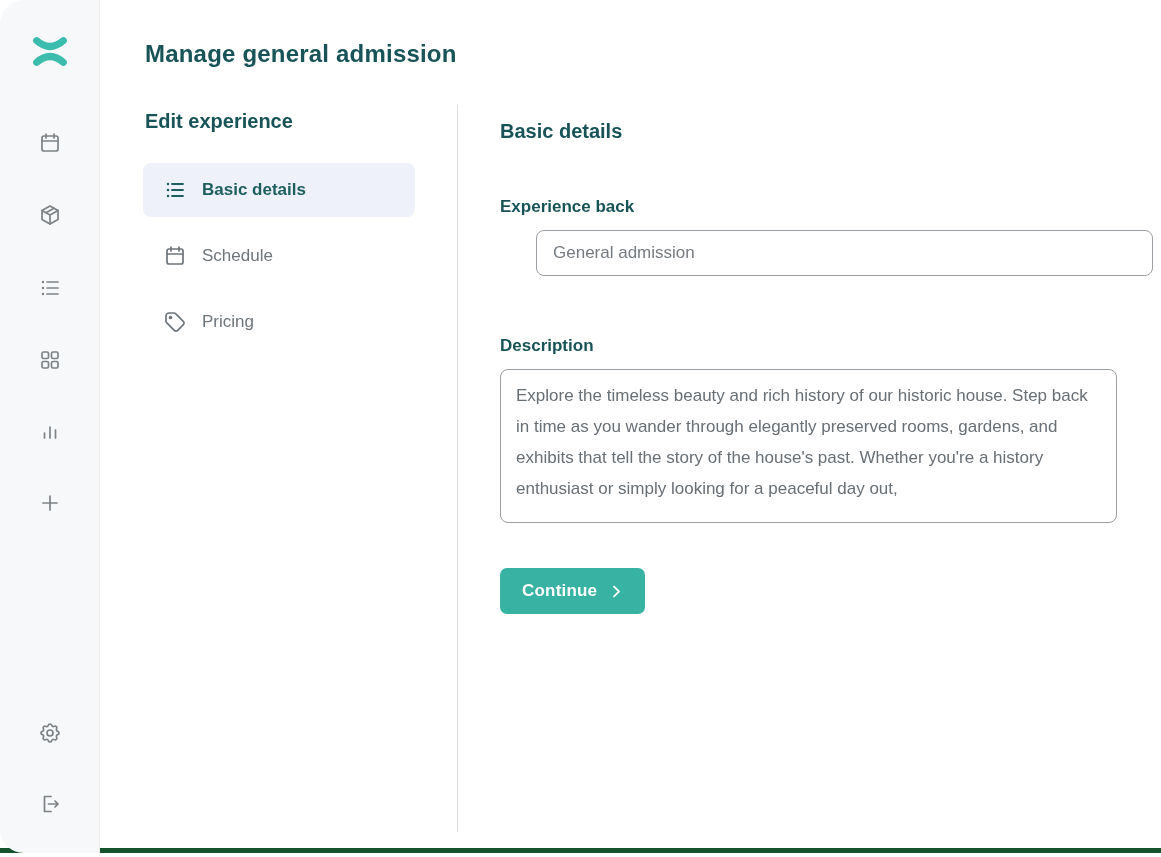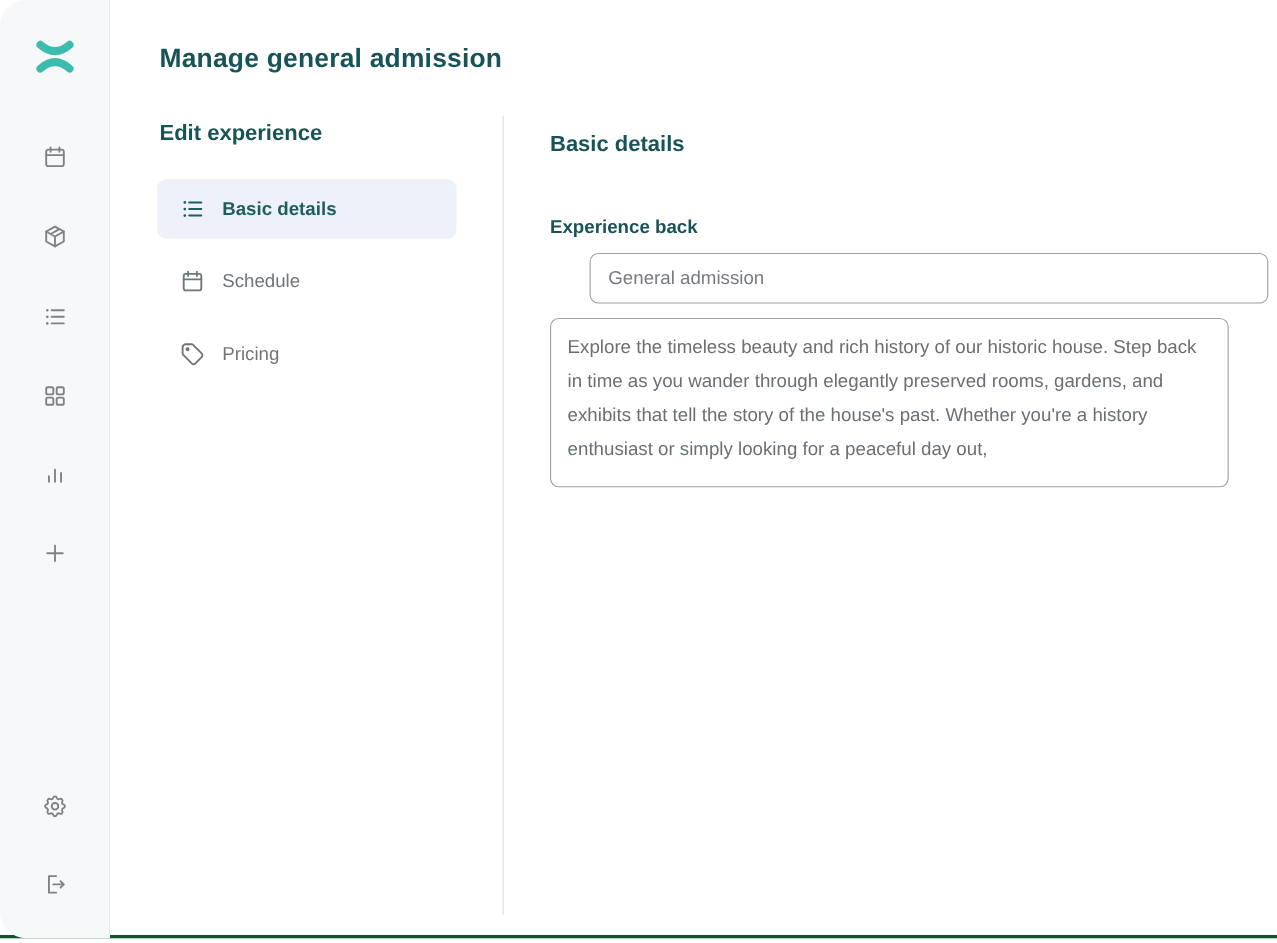--- a/index.html
+++ b/index.html
@@ -1,21 +1,21 @@
 <!DOCTYPE html>
 <html><head>
 <meta charset="utf-8">
 <style>
   * { margin: 0; padding: 0; box-sizing: border-box; }
   html, body { width: 1161px; height: 857px; background: #ffffff; }
   body { font-family: "Liberation Sans", sans-serif; position: relative; overflow: hidden; }
 
   .app {
     position: absolute; left: 0; top: 0; width: 1161px; height: 853px;
-    background: #ffffff; border-bottom: 3px solid #14532d;
+    background: #ffffff; border-bottom: 5px solid #14532d;
   }
 
   
   .rail {
     position: absolute; left: 0; top: 0; width: 100px; height: 853px;
     background: #f7f8f9; border-right: 1px solid #ebebeb;
     border-radius: 24px 0 0 24px;
   }
   .rail .logo { position: absolute; left: 30px; top: 34px; width: 40px; height: 36px; }
   .rail-btn {
@@ -180,17 +180,26 @@
   </nav>
 
   <div class="v-divider"></div>
 
   <main class="content">
     <h2 class="content-heading">Basic details</h2>
 
     <label class="field-label label-name">Experience back</label>
     <input class="text-input" type="text" value="General admission" style="">
 
+    <label class="field-label label-desc">Description</label>
     <textarea class="text-area" style="">Explore the timeless beauty and rich history of our historic house. Step back in time as you wander through elegantly preserved rooms, gardens, and exhibits that tell the story of the house's past. Whether you're a history enthusiast or simply looking for a peaceful day out,</textarea>
 
+    <button class="continue-btn">
+      <span>Continue</span>
+      <span>
+        <svg viewBox="0 0 24 24" fill="none" stroke="#ffffff" stroke-width="2.6" stroke-linecap="round" stroke-linejoin="round">
+          <path d="M8.5 5l7 7-7 7"></path>
+        </svg>
+      </span>
+    </button>
   </main>
 
 </div>
 
 </body></html>

